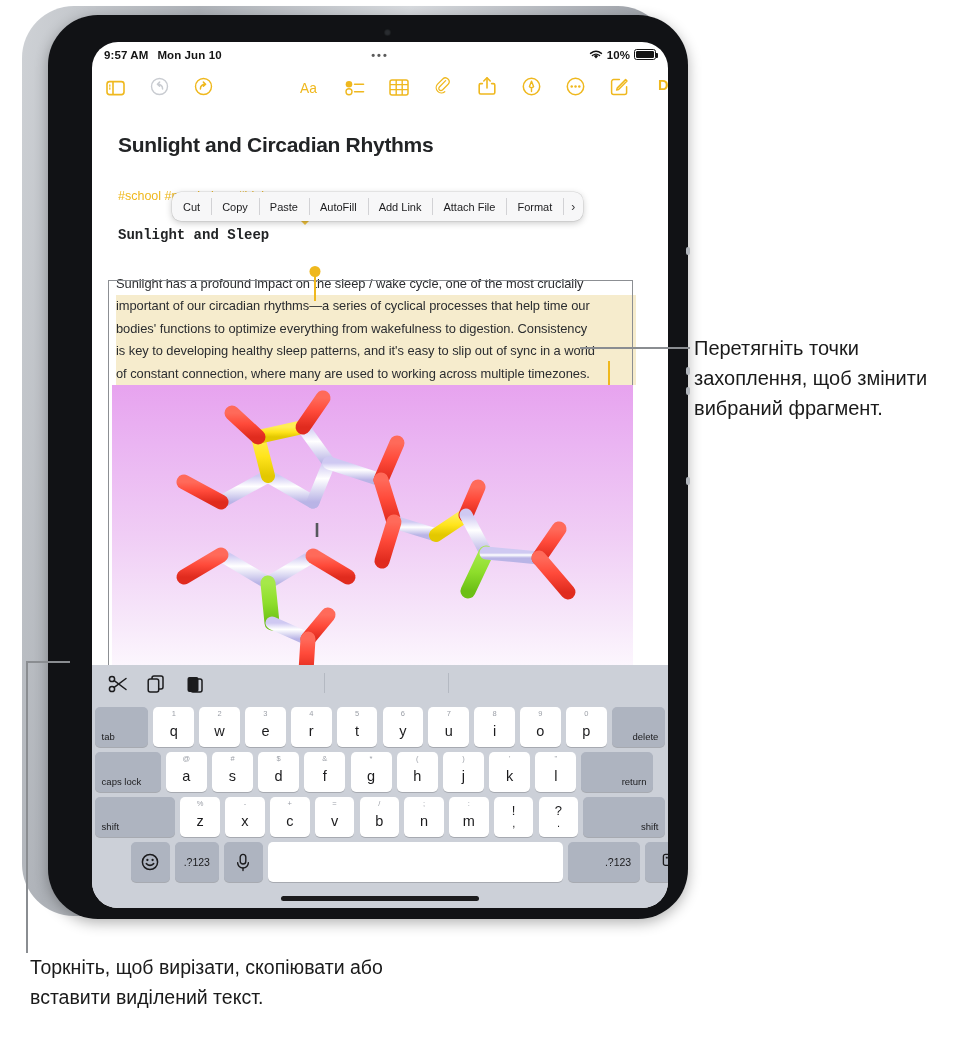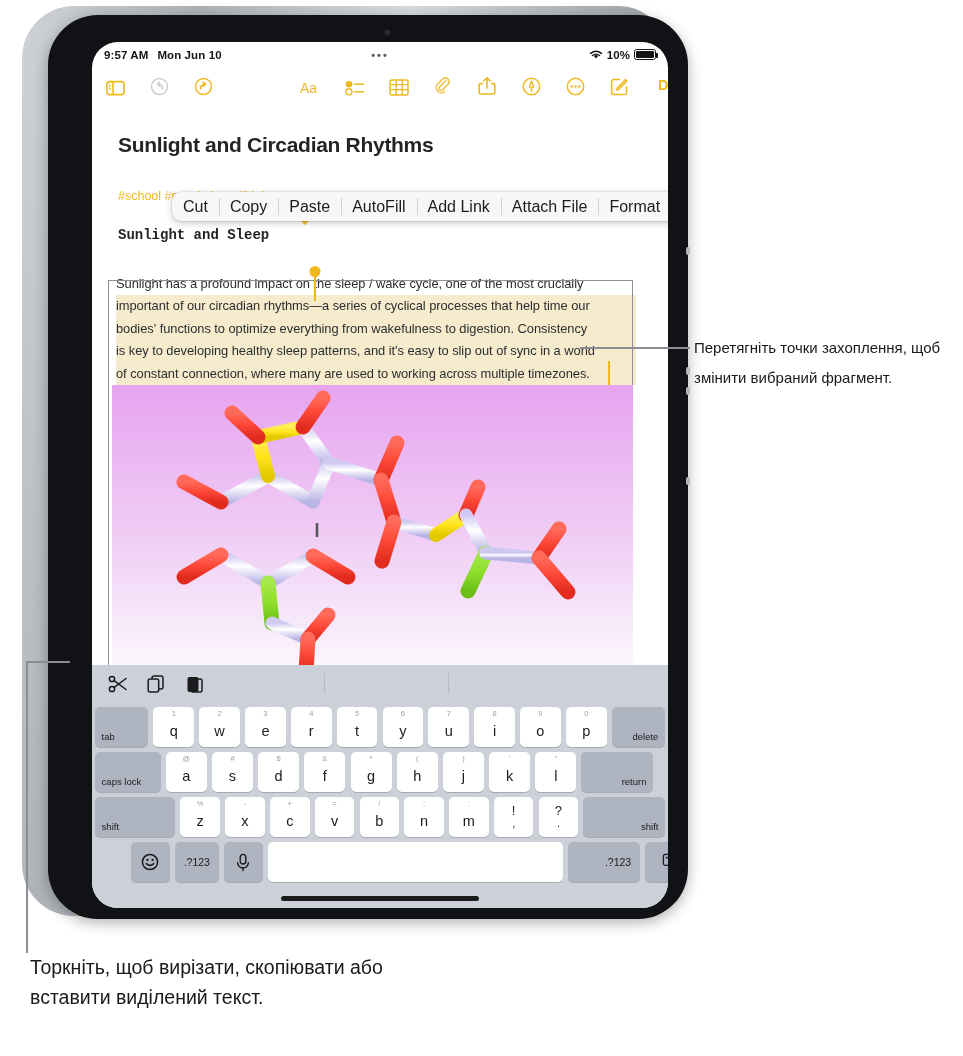--- a/index.html
+++ b/index.html
@@ -123,21 +123,21 @@
   
   .edit-menu {
     position: absolute; left: 80px; top: 150px;
     height: 29px; background: #f7f7f8;
     border-radius: 9px; display: flex; align-items: stretch;
     box-shadow: 0 2px 7px rgba(0,0,0,.22), 0 0 0 .5px rgba(0,0,0,.12);
     overflow: hidden; z-index: 12;
   }
   .edit-menu .mi {
     display: flex; align-items: center; padding: 0 11px;
-    font-size: 16px; color: #1c1c1e; position: relative; white-space: nowrap;
+    font-size: 11px; color: #1c1c1e; position: relative; white-space: nowrap;
   }
   .edit-menu .mi + .mi::before {
     content: ""; position: absolute; left: 0; top: 6px; bottom: 6px;
     width: 1px; background: #d2d2d5;
   }
   .edit-menu .mi.arrow { padding: 0 8px; font-size: 12px; color: #3a3a3c; }
   .edit-tail {
     position: absolute; left: 206px; top: 176px;
     width: 0; height: 0; border-left: 7px solid transparent;
     border-right: 7px solid transparent; border-top: 7px solid #f0c23c; z-index: 11;
@@ -207,21 +207,21 @@
   .key.punc .dn { font-size: 11px; line-height: 12px; }
 
   .home-ind {
     position: absolute; left: 50%; transform: translateX(-50%); bottom: 7px;
     width: 198px; height: 5px; border-radius: 3px; background: #1b1b1d;
   }
 
   
   .callout-right {
     position: absolute; left: 694px; top: 333px; width: 262px;
-    font-size: 15px; line-height: 30px; color: #1a1a1a;
+    font-size: 20px; line-height: 30px; color: #1a1a1a;
   }
   .callout-bottom {
     position: absolute; left: 30px; top: 952px; width: 380px;
     font-size: 19.5px; line-height: 30px; color: #1a1a1a;
   }
   .lead { position: absolute; background: #8a8d91; }
   .lead.h1 { left: 580px; top: 347px; width: 110px; height: 1.6px; }
   .lead.sc-h { left: 26px; top: 661px; width: 44px; height: 1.6px; }
   .lead.sc-v { left: 26px; top: 661px; width: 1.6px; height: 292px; }
 </style>

